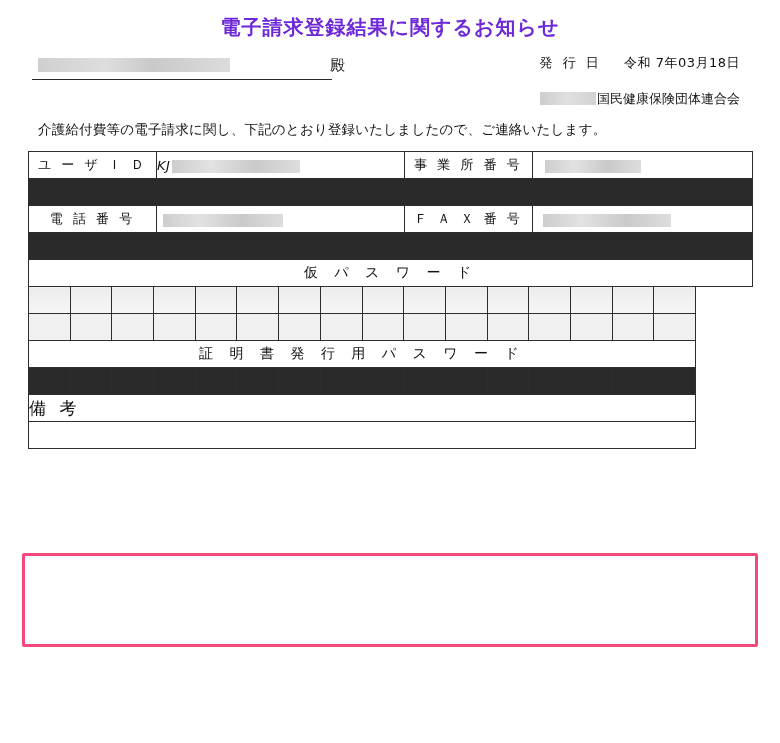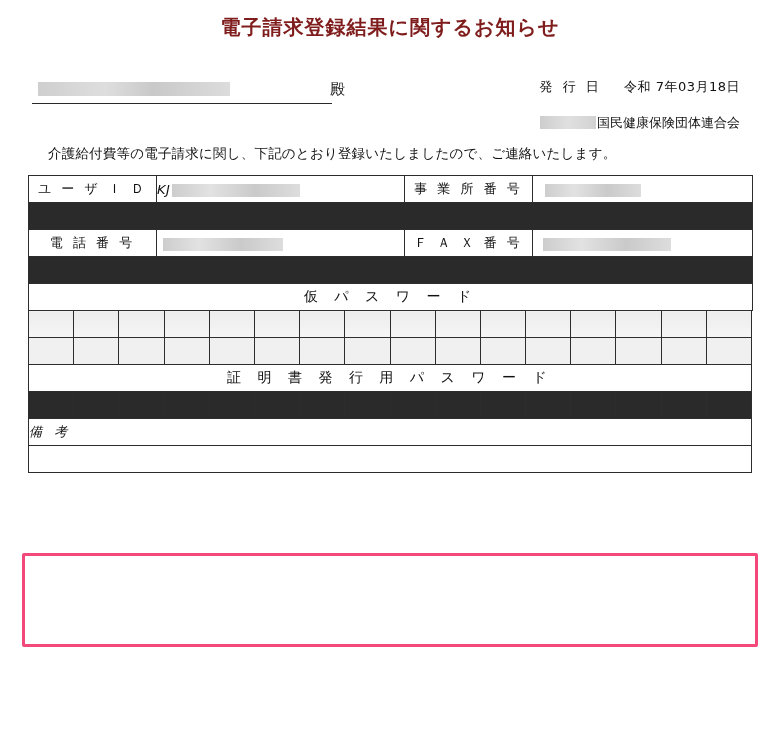--- a/index.html
+++ b/index.html
@@ -20,22 +20,22 @@
     width: 780px;
     height: 743px;
     background: #fff;
   }
   .doc-title {
     text-align: center;
     font-size: 20px;
     font-weight: bold;
     letter-spacing: 1px;
     margin-top: 14px;
-    margin-bottom: 36px;
-    color: #7f1d1d;
+    margin-bottom: 12px;
+    color: #6d28d9;
   }
   .header-row {
     position: relative;
     height: 58px;
     margin: 0 28px;
   }
   .addressee {
     position: absolute;
     left: 4px;
     top: 4px;
@@ -86,28 +86,28 @@
     margin-top: 16px;
   }
   .issue-line2 .redact {
     width: 56px;
     height: 13px;
     vertical-align: -2px;
     margin-right: 1px;
     background: linear-gradient(90deg,#cdcdcd,#e0e0e0,#d2d2d2);
   }
   .intro {
-    margin: 10px 28px 12px 48px;
+    margin: 10px 28px 12px 38px;
     font-size: 13.5px;
     letter-spacing: 0.2px;
   }
   table.main {
     border-collapse: collapse;
     margin: 0 28px;
-    width: 724px;
+    width: 668px;
     table-layout: fixed;
     font-size: 13px;
   }
   table.main td {
     border: 1px solid #2d2d2d;
     height: 26px;
     padding: 0;
     vertical-align: middle;
   }
   .lbl {
@@ -190,24 +190,23 @@
     font-size: 14px;
   }
   .cert-row td {
     background: #2a2a2a;
     height: 58px;
   }
   .remarks-cell {
     height: 28px;
     padding-left: 10px;
     letter-spacing: 4px;
-    font-size: 13px;
+    font-size: 17px;
     vertical-align: top;
     padding-top: 4px;
-    font-style: italic;
   }
   .remarks-body td {
     height: 66px;
   }
   .noborder-top { border-top: none !important; }
 </style>
 </head>
 <body>
 
 <div class="page">

